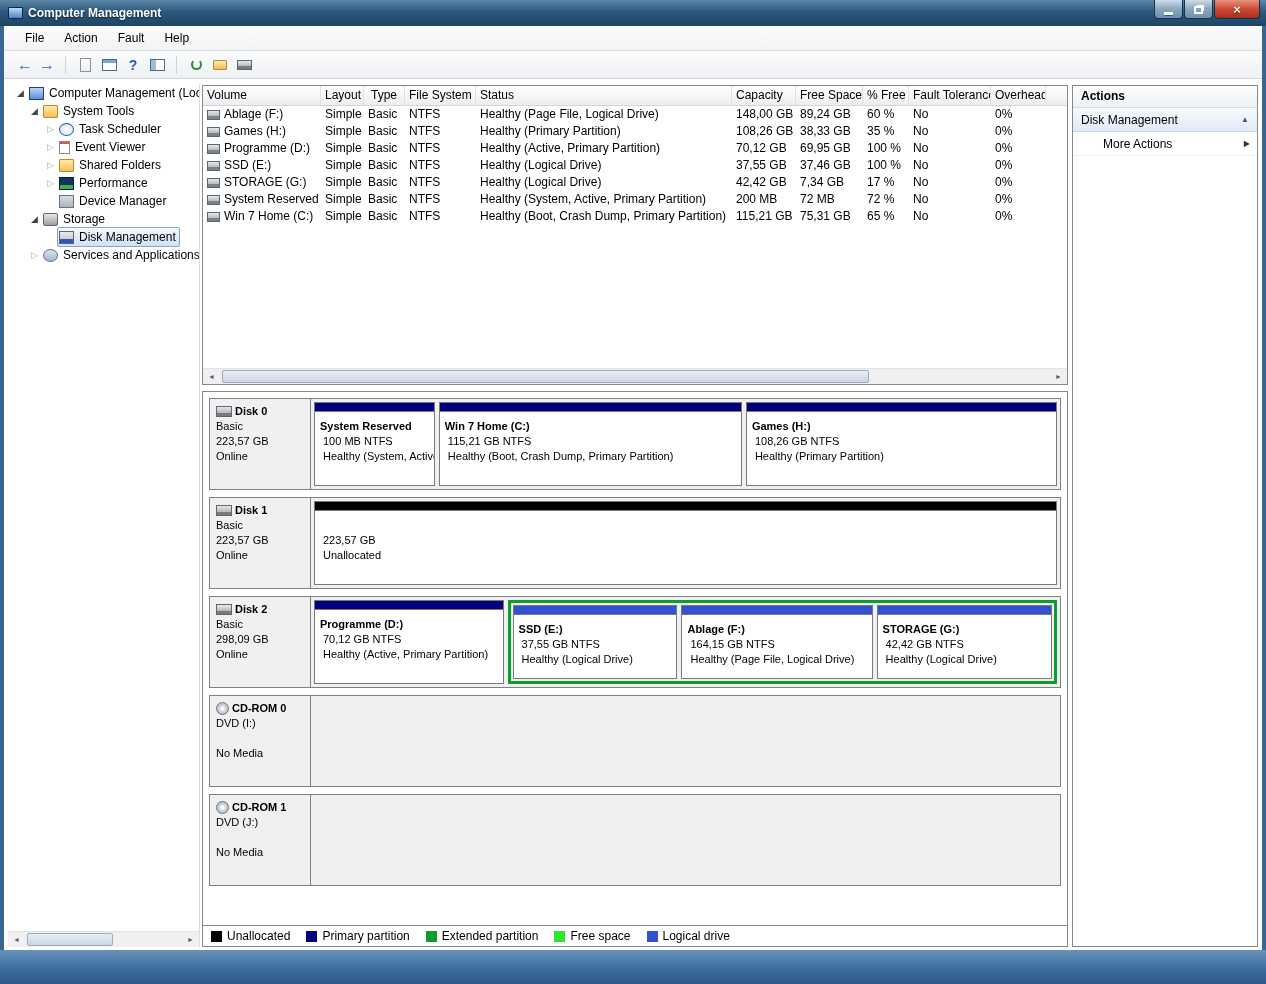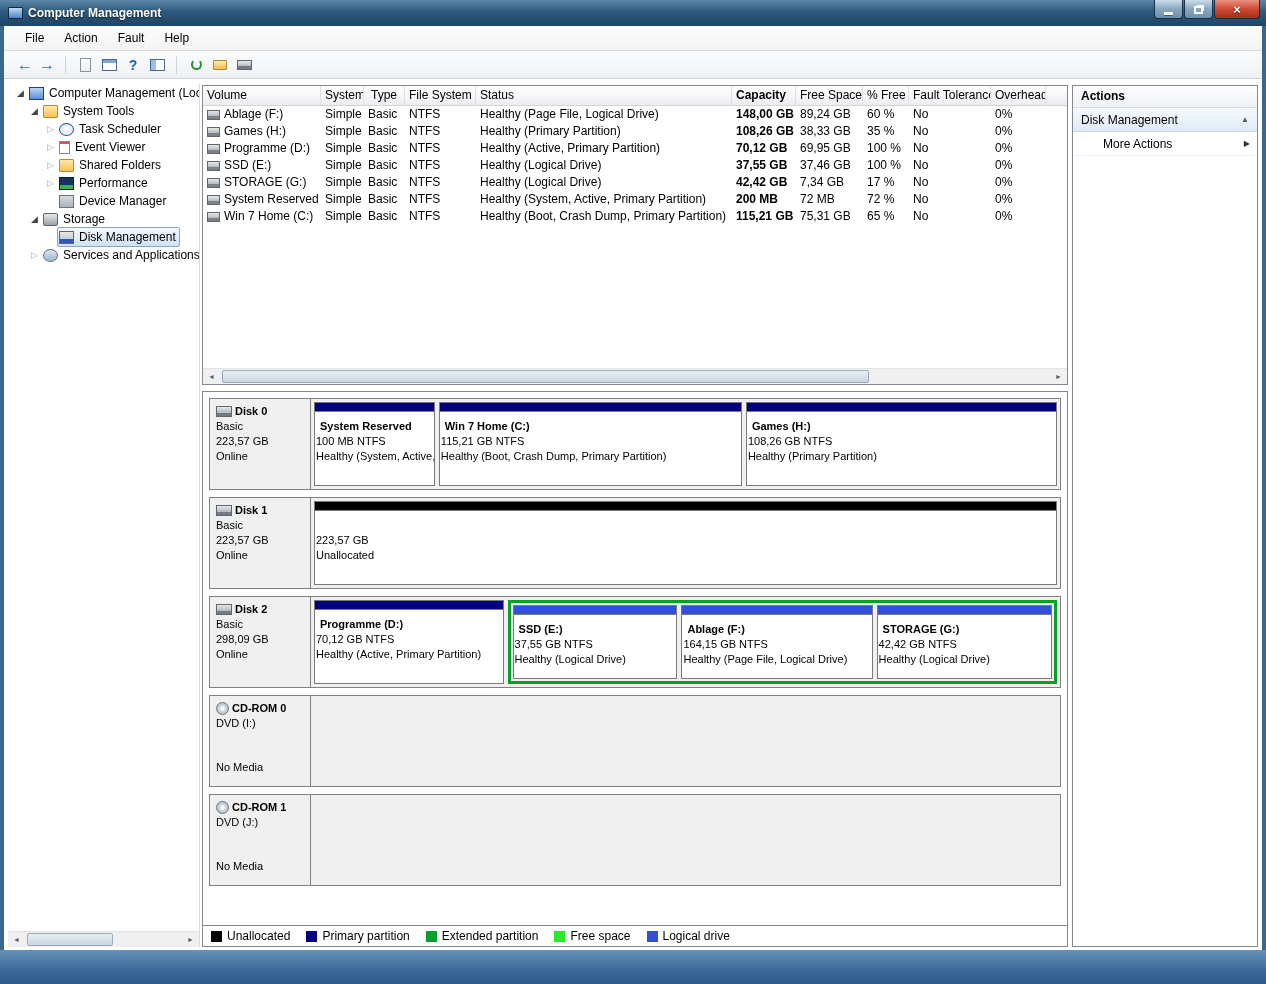--- a/index.html
+++ b/index.html
@@ -70,39 +70,39 @@
 
   
   .center-panel { position:absolute; left:198px; top:6px; width:866px; bottom:3px; }
   .volume-pane { position:absolute; top:0; left:0; right:0; height:300px; background:#fff; border:1px solid #828790; overflow:hidden; }
   .vheader { position:absolute; top:0; left:0; right:0; height:20px; display:flex; background:linear-gradient(#ffffff,#f4f5f8 60%,#ededf0); border-bottom:1px solid #d5d5d5; }
   .hc { padding:2px 4px; border-right:1px solid #e0e0e0; white-space:nowrap; overflow:hidden; }
   .vbody { position:absolute; top:20px; left:0; right:0; bottom:16px; overflow:hidden; }
   .vrow { display:flex; height:17px; line-height:17px; }
   .vc { padding:0 4px; white-space:nowrap; overflow:hidden; display:flex; align-items:center; }
   .c0{width:118px;} .c1{width:43px;} .c2{width:41px;text-align:center;} .c3{width:71px;} .c4{width:256px;}
-  .c5{width:64px;font-weight:bold;} .c6{width:67px;} .c7{width:46px;} .c8{width:82px;} .c9{width:55px;}
+  .c5{width:64px;} .c6{width:67px;} .c7{width:46px;} .c8{width:82px;} .c9{width:55px;}
   .fill{flex:1; border-right:none;}
   .vicon { width:13px; height:10px; margin-right:4px; flex:none; background:linear-gradient(#e6e8ea,#9aa0a6); border:1px solid #5f666d; box-shadow:inset 0 -3px 0 #7b828a; }
 
   
   .disk-pane { position:absolute; top:306px; left:0; right:0; bottom:0; background:#fff; border:1px solid #828790; overflow:hidden; }
   .disk-row { margin:6px 6px 7px 6px; height:92px; border:1px solid #808080; background:#f0f0f0; display:flex; }
   .dlabel { width:101px; flex:none; border-right:1px solid #808080; padding:5px 4px 9px 6px; font-size:11px; line-height:15px; overflow:hidden; }
   .dtitle { font-weight:bold; display:flex; align-items:center; white-space:nowrap; }
   .dicon { width:16px; height:11px; margin-right:3px; flex:none; }
   .dicon.hdd { background:linear-gradient(#e6e8ea,#9aa0a6); border:1px solid #5f666d; box-shadow:inset 0 -3px 0 #747b82; }
   .dicon.cd { width:13px; height:13px; border-radius:50%; background:radial-gradient(#fff 15%,#cfd6dd 40%,#aab3bc); border:1px solid #6b737c; }
   .dline { white-space:nowrap; }
-  .dstate-gap { margin-top:29px; }
+  .dstate-gap { margin-top:15px; }
   .dparts { flex:1; display:flex; gap:4px; padding:3px; overflow:hidden; }
   .part { background:#fff; border:1px solid #7a7a7a; overflow:hidden; font-size:11px; line-height:15px; min-width:0; }
   .pbar { height:9px; border-bottom:1px solid #7a7a7a; }
   .pname { font-weight:bold; margin:7px 0 0 5px; white-space:nowrap; min-height:15px; }
-  .pline { margin-left:1px; white-space:nowrap; }
+  .pline { margin-left:8px; white-space:nowrap; }
   .ext-group { display:flex; gap:4px; padding:2px; border:3px solid #0a9e2d; min-width:0; }
   .legend { position:absolute; left:0; right:0; bottom:0; height:21px; background:#fff; border-top:1px solid #828790;
     display:flex; align-items:center; gap:16px; padding-left:8px; }
   .litem { display:flex; align-items:center; gap:5px; }
   .lswatch { width:11px; height:11px; display:inline-block; }
 
   
   .actions-panel { position:absolute; left:1068px; top:6px; width:186px; bottom:3px; background:#fff; border:1px solid #828790; overflow:hidden; }
   .actions-title { height:22px; padding:3px 8px; font-weight:bold; background:linear-gradient(#fdfdfe,#eef1f6); border-bottom:1px solid #d5dbe2; }
   .actions-section { height:24px; padding:0 8px; display:flex; align-items:center; justify-content:space-between;
@@ -247,21 +247,21 @@
         </span>
       <span class="sbtn">►</span>
     </div>
   </div>
 
   <div class="center-panel">
 
     <div class="volume-pane">
       <div class="vheader">
         <span class="hc c0">Volume</span>
-        <span class="hc c1">System</span>
+        <span class="hc c1">Layout</span>
         <span class="hc c2">Type</span>
         <span class="hc c3">File System</span>
         <span class="hc c4">Status</span>
         <span class="hc c5">Capacity</span>
         <span class="hc c6">Free Space</span>
         <span class="hc c7">% Free</span>
         <span class="hc c8">Fault Tolerance</span>
         <span class="hc c9">Overhead</span>
         <span class="hc fill"></span>
       </div>

